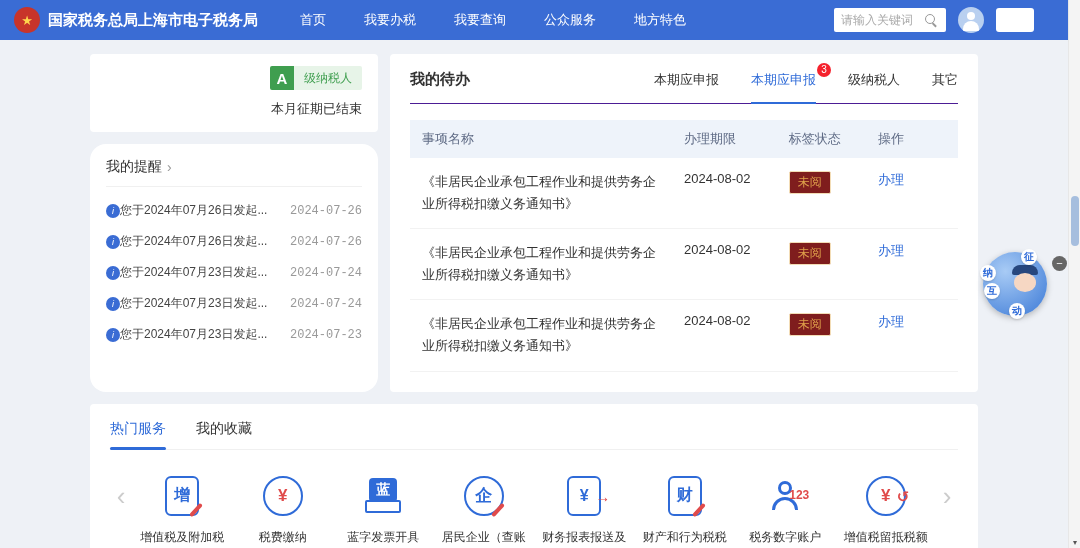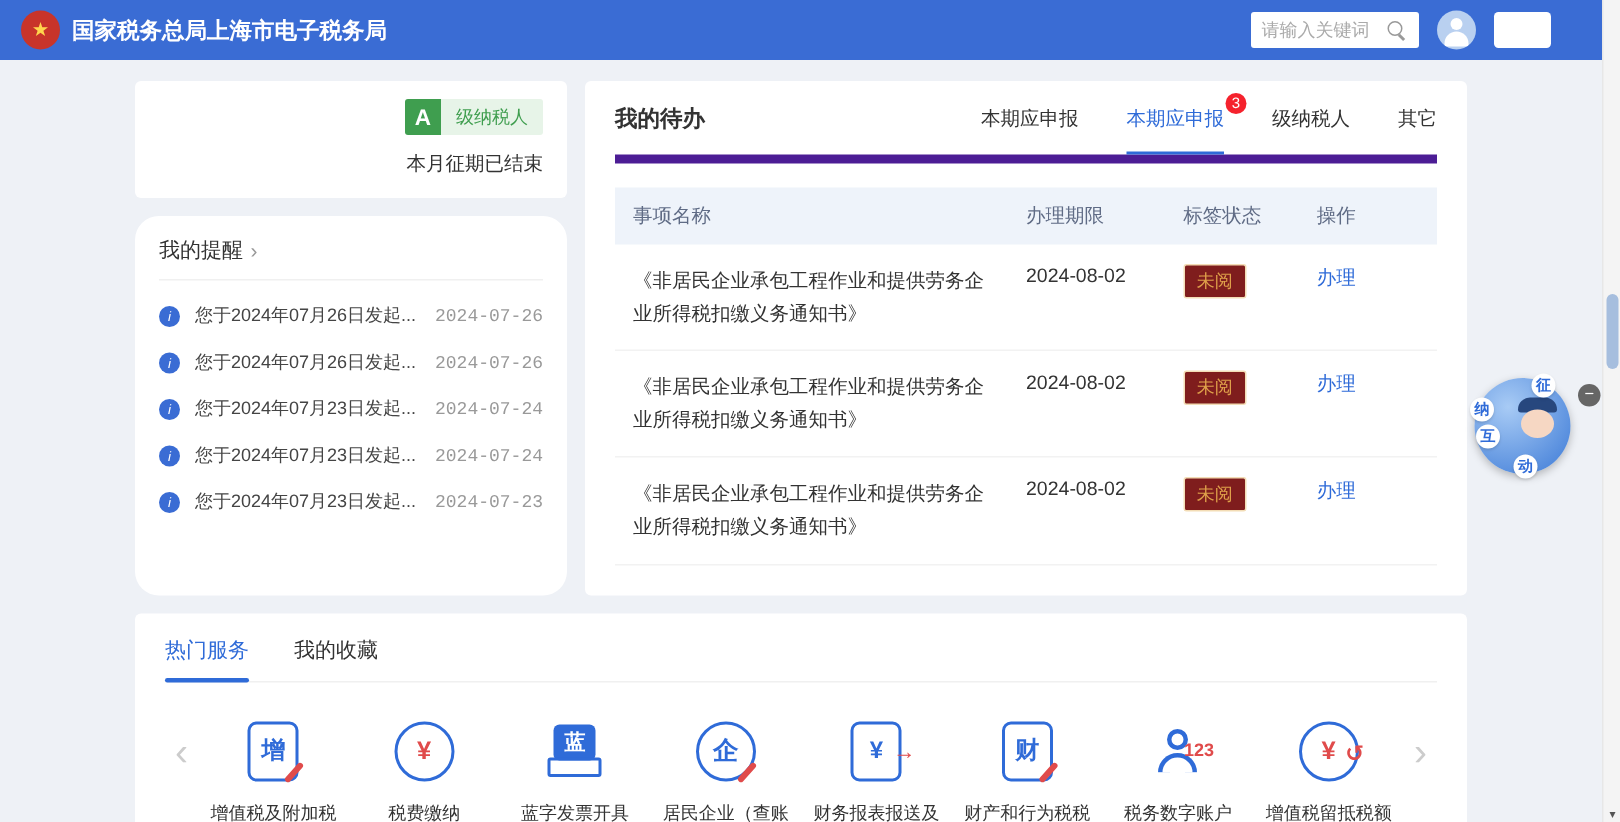--- a/index.html
+++ b/index.html
@@ -53,27 +53,27 @@
   
   .reminder-card { padding:14px 16px 10px; flex:1;border-radius:16px; }
   .reminder-title { font-size:14px; color:#333; padding-bottom:10px;
     border-bottom:1px solid #f0f0f0; display:flex; align-items:center; gap:5px; cursor:pointer; }
   .reminder-title .more { color:#999; font-size:14px; }
   .reminder-list { list-style:none; margin-top:8px; }
   .reminder-item { display:flex; align-items:center; padding:7px 0; font-size:12px;
     color:#444; cursor:pointer; }
   .info-icon { width:14px; height:14px; border-radius:50%; background:#3a6cd4; color:#fff;
     font-size:9px; font-style:italic; display:flex; align-items:center; justify-content:center; flex:none; }
-  .reminder-text { margin-left:10px; flex:1; white-space:nowrap; overflow:hidden; text-overflow:ellipsis; }
+  .reminder-text { margin-left:0; flex:1; white-space:nowrap; overflow:hidden; text-overflow:ellipsis; }
   .reminder-date { color:#999; margin-left:11px; flex:none;font-family:Liberation Mono, monospace; }
 
   
   .todo-card { flex:1; padding:16px 20px 20px; }
-  .todo-header { display:flex; justify-content:space-between; align-items:flex-start;
-    border-bottom:6px solid #4c1d95;gap:12px; }
+  .todo-header { display:flex; justify-content:space-between; align-items:center;
+    border-bottom:1px solid #4c1d95;gap:12px; }
   .todo-title { font-size:15px; font-weight:bold; color:#333; padding-bottom:14px; }
   .todo-tabs { display:flex; gap:32px; }
   .todo-tab { font-size:13px; color:#333; padding-bottom:14px; position:relative; cursor:pointer; }
   .todo-tab.active { color:#2f6bd8; }
   .todo-tab.active::after { content:""; position:absolute; left:0; right:0; bottom:-1px;
     height:2px; background:#2f6bd8; }
   .tab-badge { position:absolute; top:-8px; right:-15px; min-width:14px; height:14px;
     border-radius:7px; background:#f5222d; color:#fff; font-size:10px; display:flex;
     align-items:center; justify-content:center; padding:0 3px; }
   .todo-table { margin-top:16px; }
@@ -150,20 +150,27 @@
     font-size:8px; color:#555; cursor:pointer; }
 </style>
 </head>
 <body>
 
 <header class="navbar">
   <div class="brand">
     <span class="emblem">★</span>
     <span class="brand-title">国家税务总局上海市电子税务局</span>
   </div>
+  <nav class="nav-items">
+    <a class="nav-item">首页</a>
+    <a class="nav-item">我要办税</a>
+    <a class="nav-item">我要查询</a>
+    <a class="nav-item">公众服务</a>
+    <a class="nav-item">地方特色</a>
+  </nav>
   <div class="nav-right">
     <div class="search-box">
       <input placeholder="请输入关键词" style="">
       <span class="search-glyph"></span>
     </div>
     <div class="avatar">
       <span class="p-head"></span>
       <span class="p-body"></span>
     </div>
     <div class="user-chip"></div>

